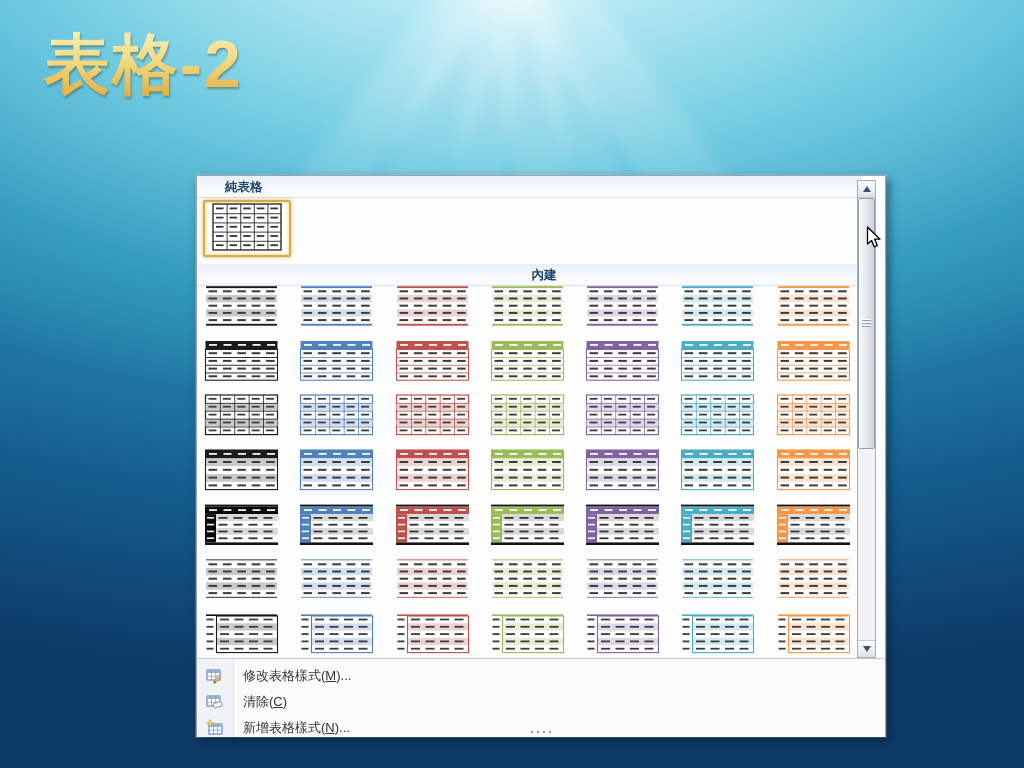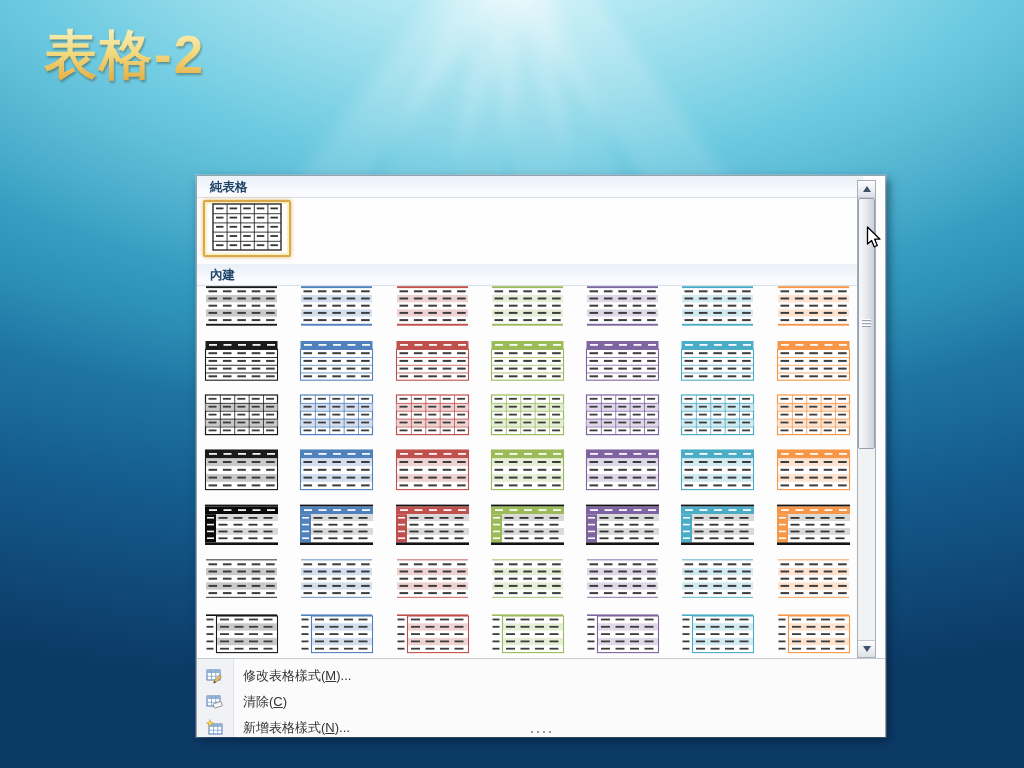--- a/index.html
+++ b/index.html
@@ -18,40 +18,40 @@
   }
   .ray {
     position:absolute; top:-60px; left:50%; height:620px;
     transform-origin:50% 0;
     background:linear-gradient(180deg, rgba(255,255,255,.30), rgba(255,255,255,0) 78%);
     filter:blur(7px); pointer-events:none;
   }
 
   .title {
     position:absolute; left:44px; top:20px;
-    font-size:53px; font-weight:bold; letter-spacing:2px;
+    font-size:66px; font-weight:bold; letter-spacing:2px;
     background:linear-gradient(180deg,#f7f3c6 5%, #f2da80 45%, #e2a335 95%);
     -webkit-background-clip:text; background-clip:text; color:transparent;
     filter:drop-shadow(1px 2px 1px rgba(40,30,0,.35));
   }
 
   .panel {
     position:absolute; left:196px; top:175px; width:690px; height:562px;
     background:#fdfdfd; border:1px solid #97a1ab;
     box-shadow:3px 4px 9px rgba(4,24,50,.55), 0 0 0 1px rgba(255,255,255,.25);
   }
   .section-header {
     position:absolute; left:0; width:666px; height:22px;
     background:linear-gradient(180deg,#eaf0f8, #f9fbfe 80%);
     border-bottom:1px solid #d8e0ea;
     color:#1f4467; font-size:12.5px; font-weight:bold;
-    line-height:22px; padding-left:13px;
+    line-height:22px; padding-left:28px;
   }
   .hdr-plain { top:0; }
-  .hdr-builtin { top:88px; }
+  .hdr-builtin { top:88px;text-align:center; }
   .plain-row { position:absolute; left:0; top:22px; width:666px; height:62px; background:#fefefe; }
 
   .selected-thumb {
     position:absolute; left:6px; top:2px; width:88px; height:57px;
     background:#fff; border:2px solid #dba848; border-radius:2px;
     box-shadow:inset 0 0 2px 2px #f9ecc2, 0 0 4px rgba(215,160,55,.75);
     display:flex; align-items:center; justify-content:center;
   }
 
   .style-grid {

